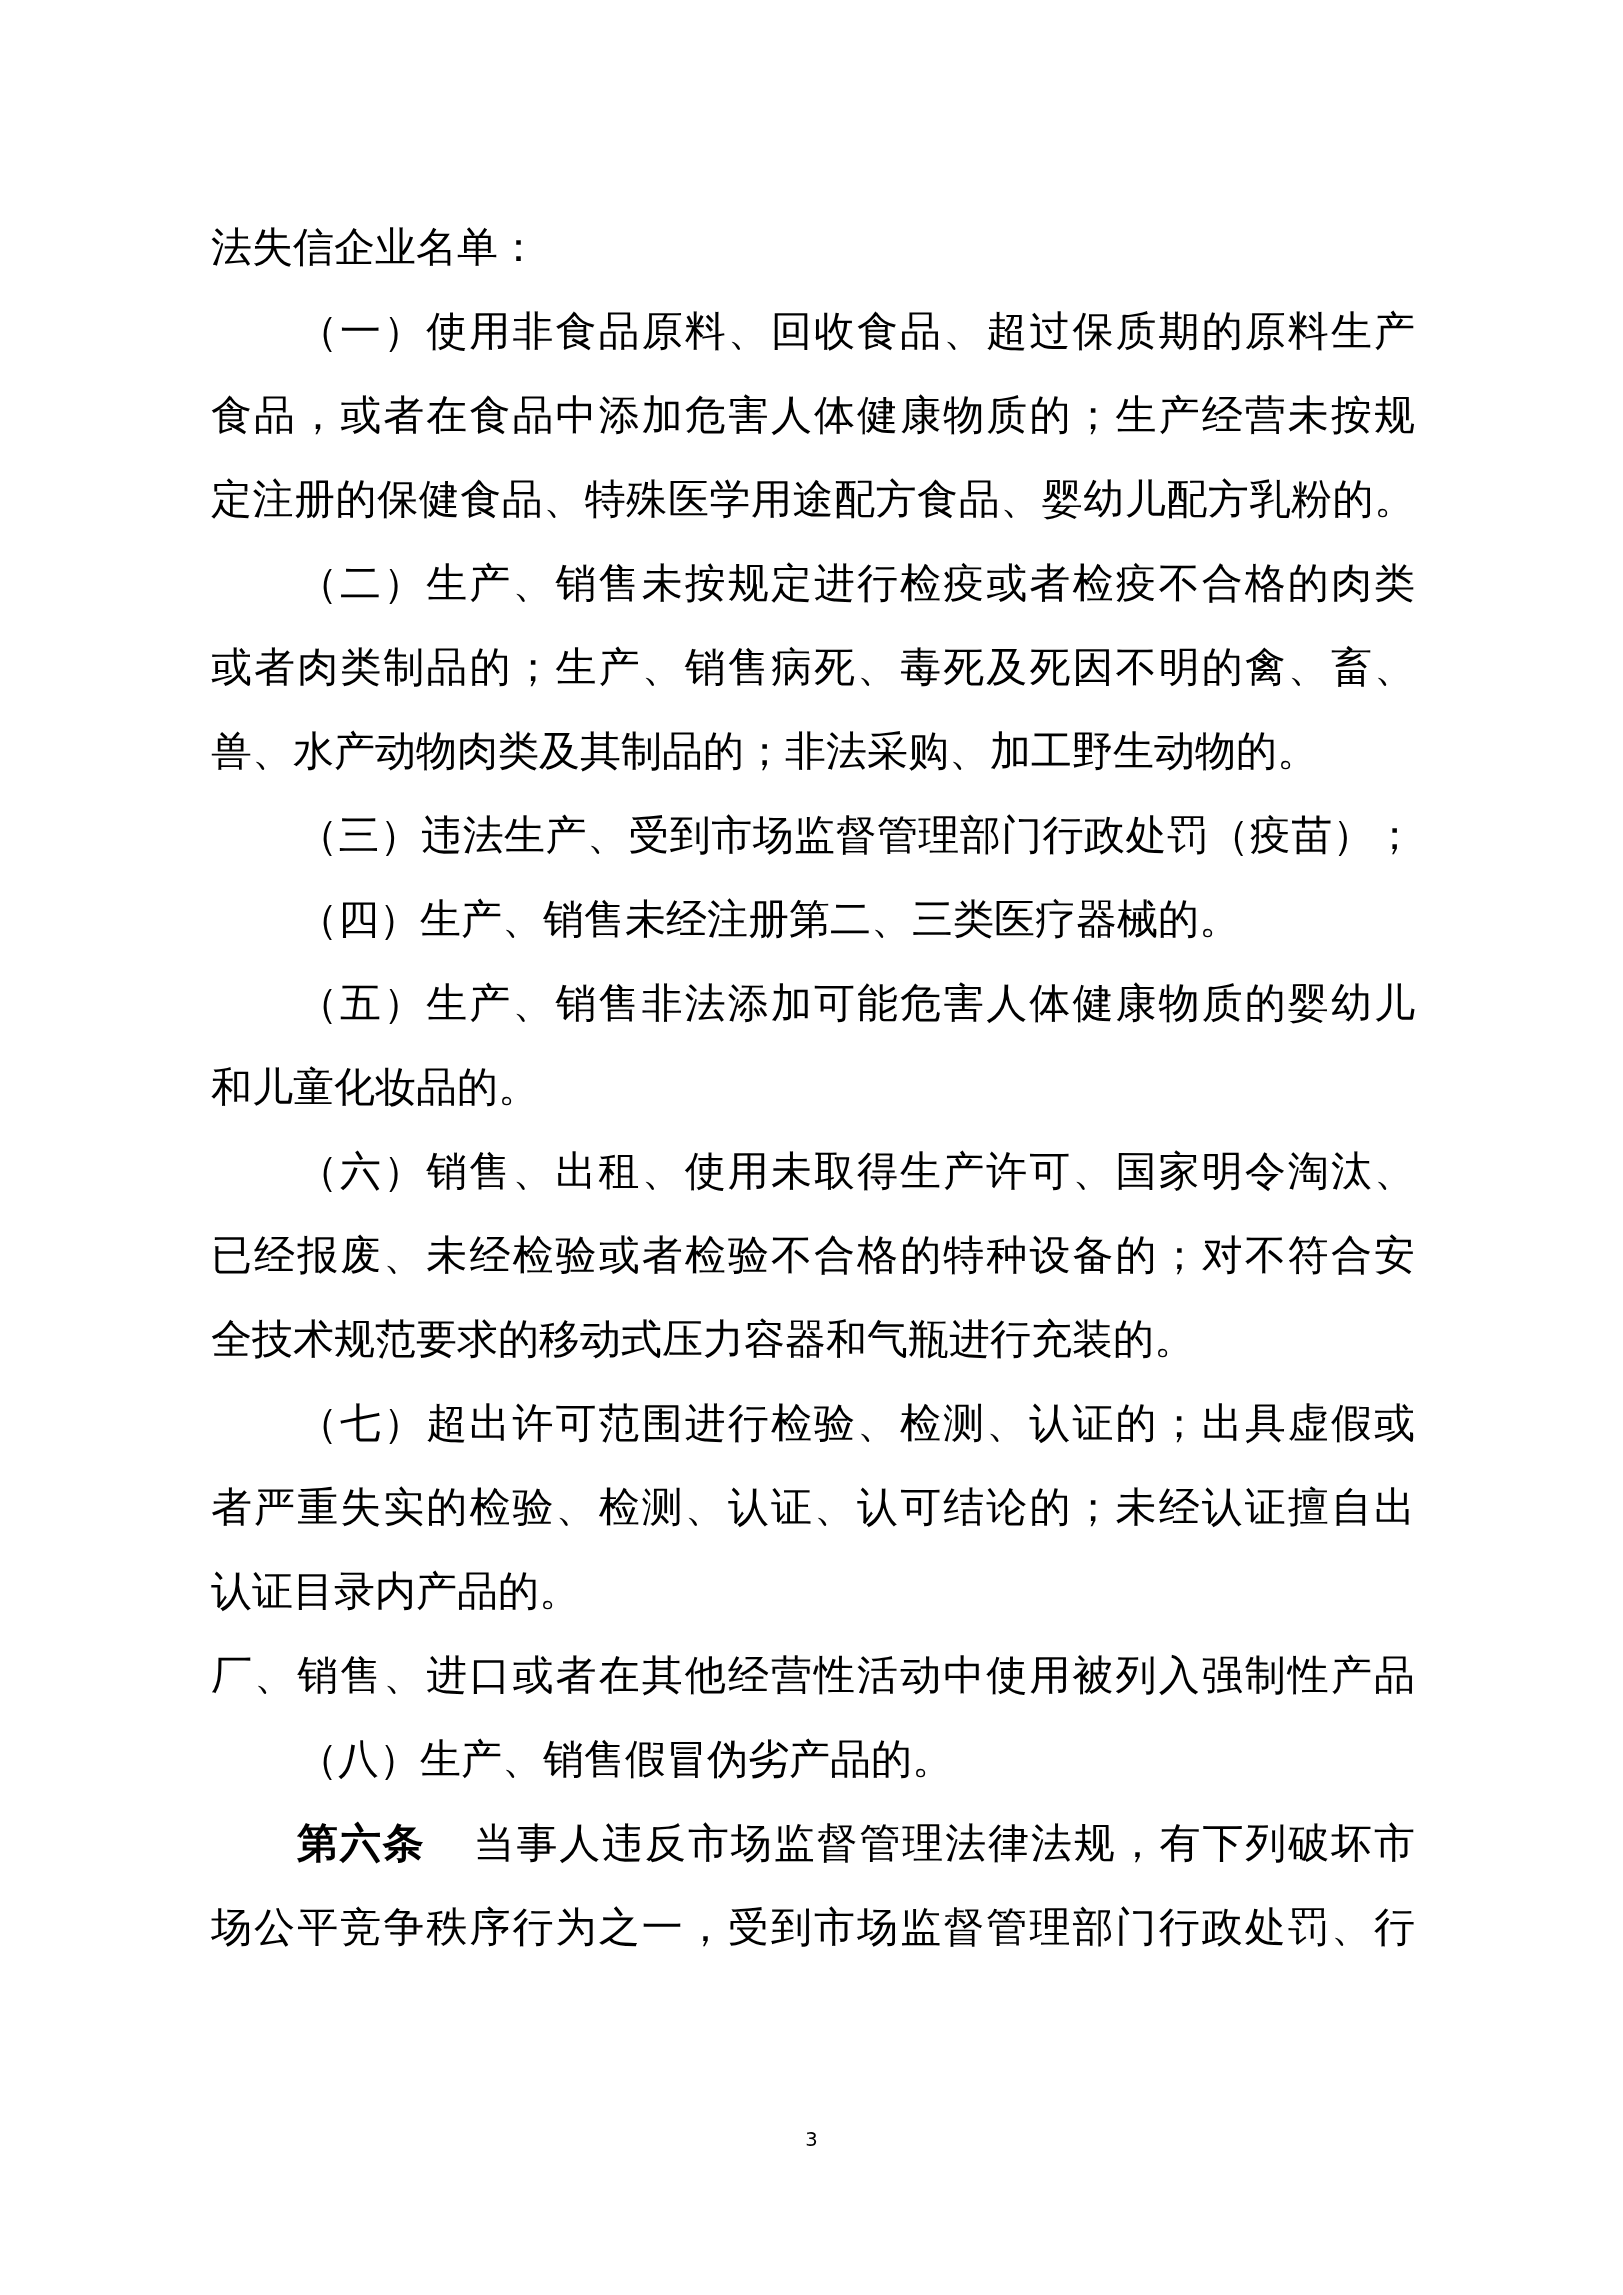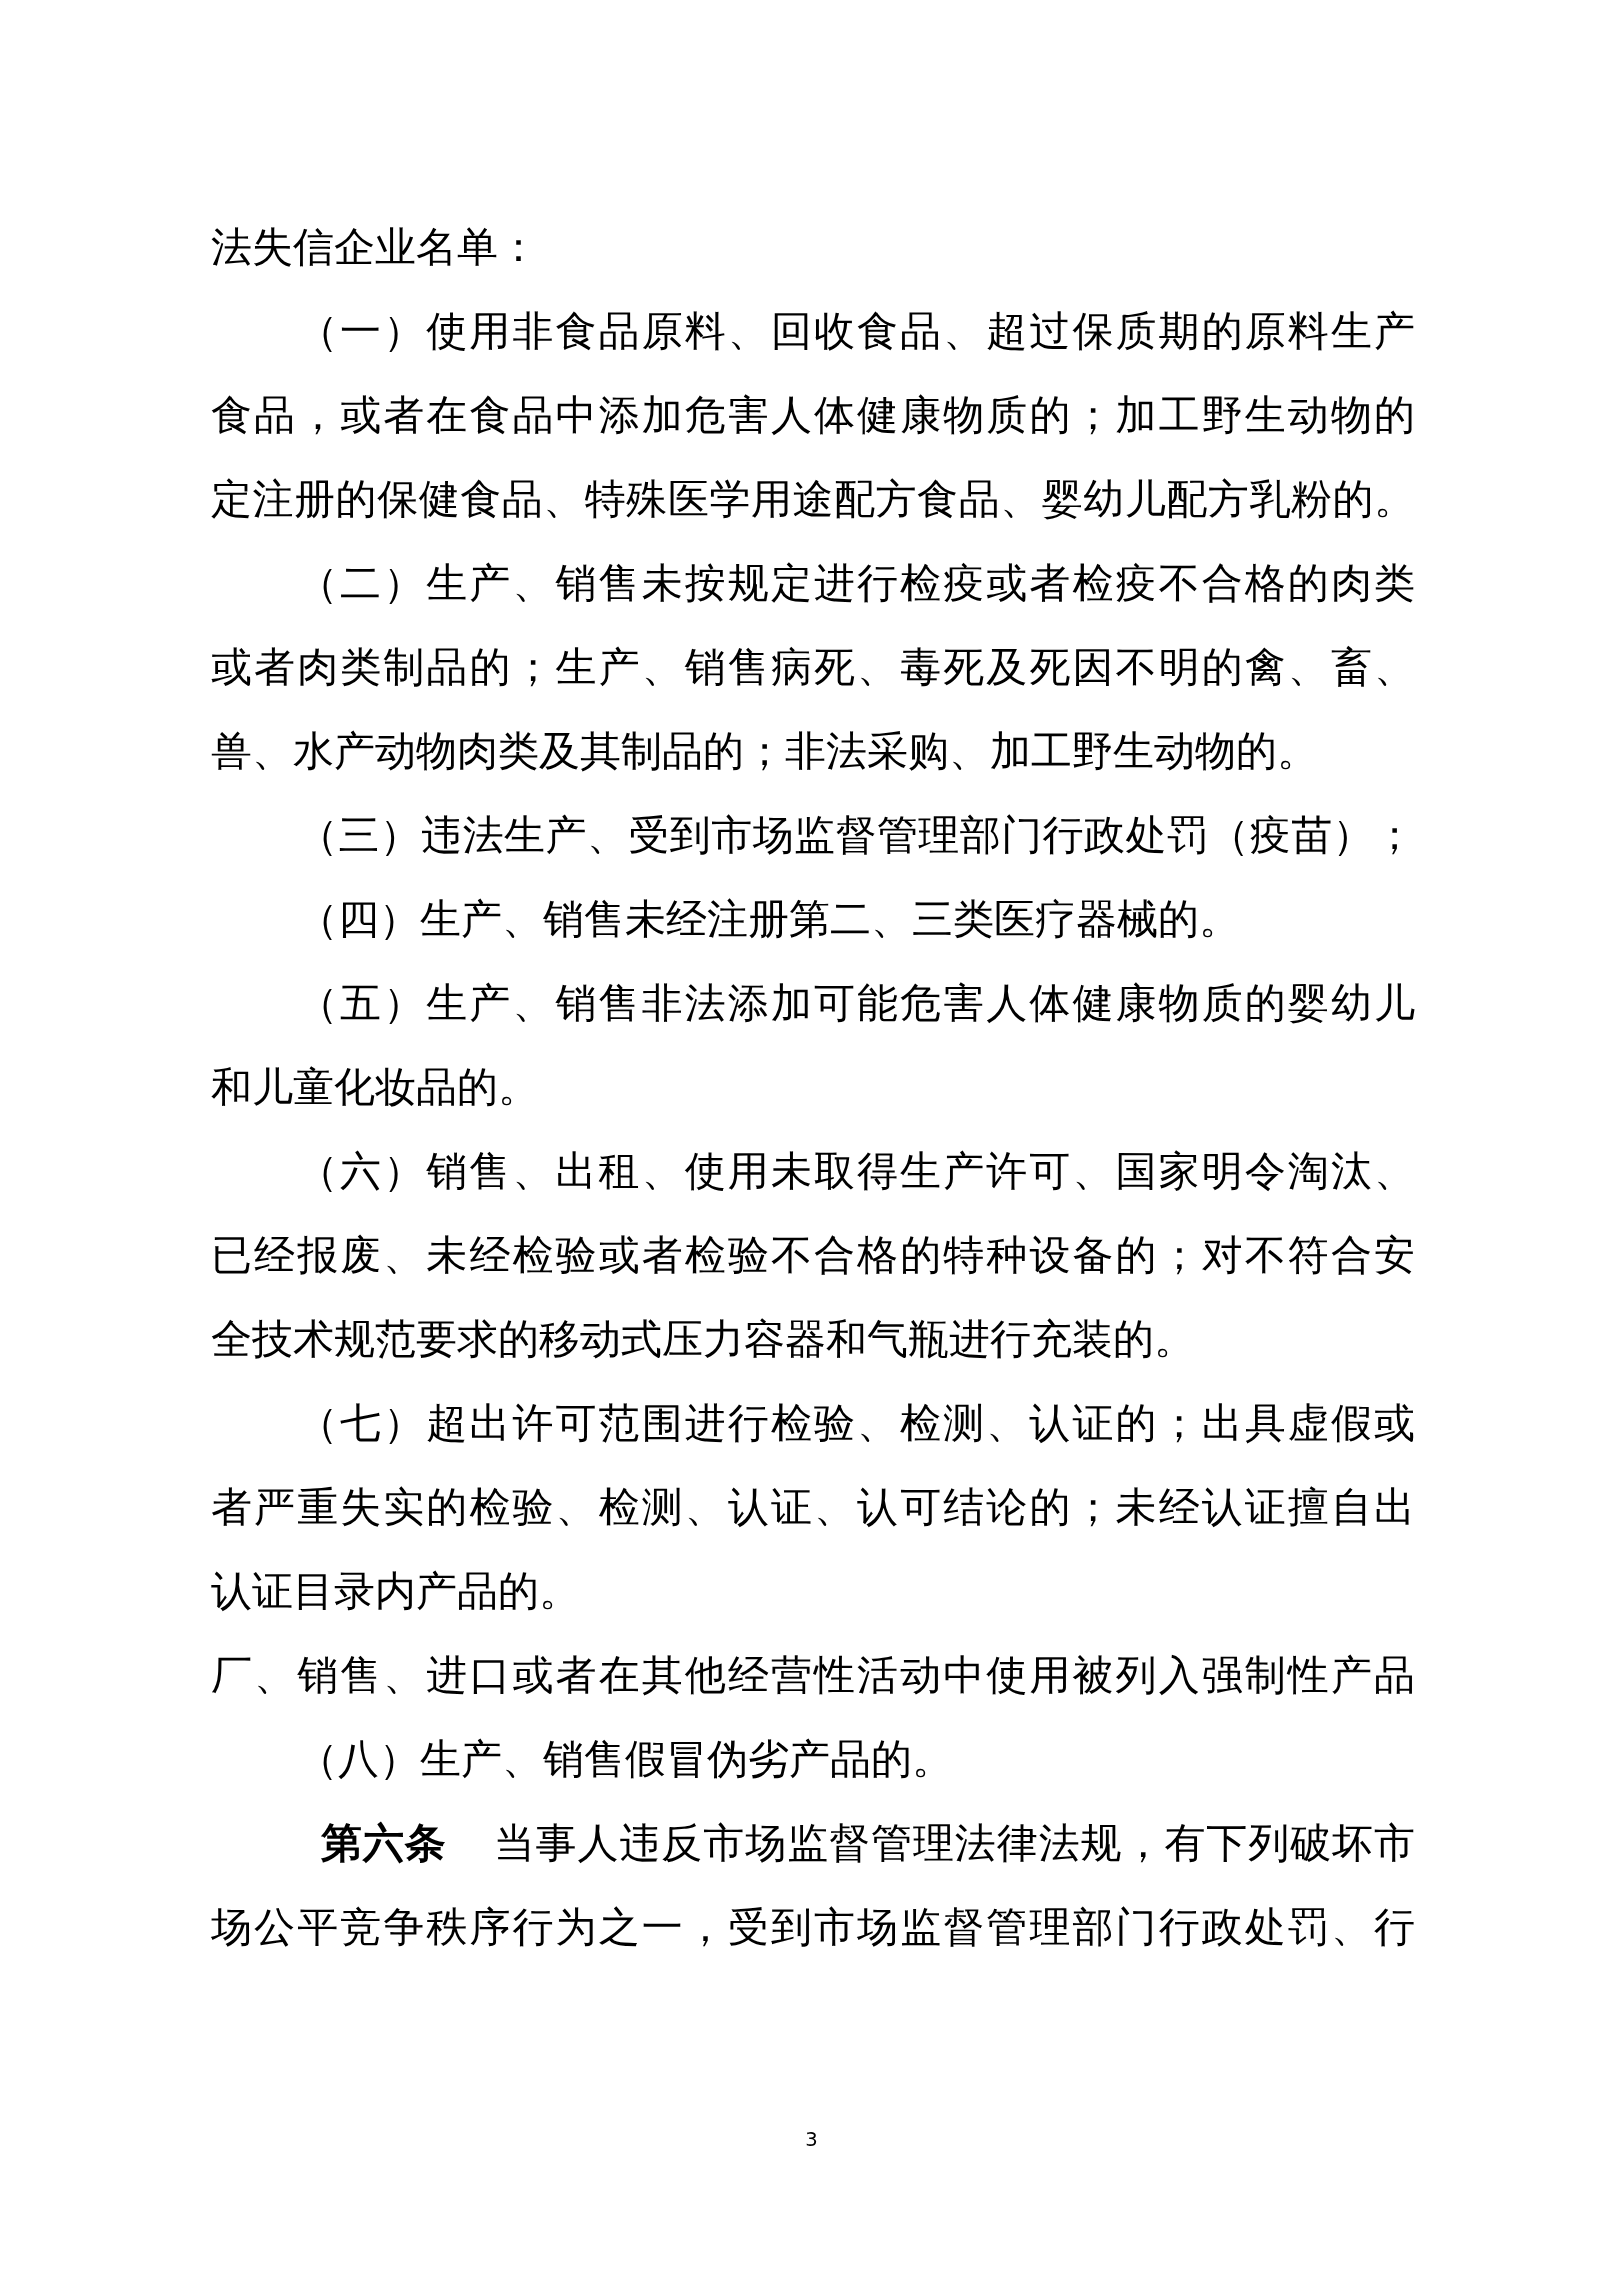--- a/index.html
+++ b/index.html
@@ -40,21 +40,20 @@
   }
   .line.last {
     text-align-last: left;
   }
   .line.indent {
     padding-left: 86px;
   }
   .article-label {
     font-family: "DejaVu Sans", "Liberation Sans", sans-serif;
     font-weight: bold;
-    margin-left: 24px;
   }
   .article-gap {
     display: inline-block;
     width: 46px;
   }
   .page-number {
     position: absolute;
     left: 0;
     width: 1623px;
     top: 2119px;
@@ -65,21 +64,21 @@
   }
 </style>
 </head>
 <body>
 
 <div class="page">
   <div class="body-text" id="body-text">
 
     <div class="line last">法失信企业名单：</div>
     <div class="line indent">（一）使用非食品原料、回收食品、超过保质期的原料生产</div>
-    <div class="line">食品，或者在食品中添加危害人体健康物质的；加工野生动物的</div>
+    <div class="line">食品，或者在食品中添加危害人体健康物质的；生产经营未按规</div>
     <div class="line">定注册的保健食品、特殊医学用途配方食品、婴幼儿配方乳粉的。</div>
     <div class="line indent">（二）生产、销售未按规定进行检疫或者检疫不合格的肉类</div>
     <div class="line">或者肉类制品的；生产、销售病死、毒死及死因不明的禽、畜、</div>
     <div class="line last">兽、水产动物肉类及其制品的；非法采购、加工野生动物的。</div>
     <div class="line indent">（三）违法生产、受到市场监督管理部门行政处罚（疫苗）；</div>
     <div class="line indent last">（四）生产、销售未经注册第二、三类医疗器械的。</div>
     <div class="line indent">（五）生产、销售非法添加可能危害人体健康物质的婴幼儿</div>
     <div class="line last">和儿童化妆品的。</div>
     <div class="line indent">（六）销售、出租、使用未取得生产许可、国家明令淘汰、</div>
     <div class="line">已经报废、未经检验或者检验不合格的特种设备的；对不符合安</div>

